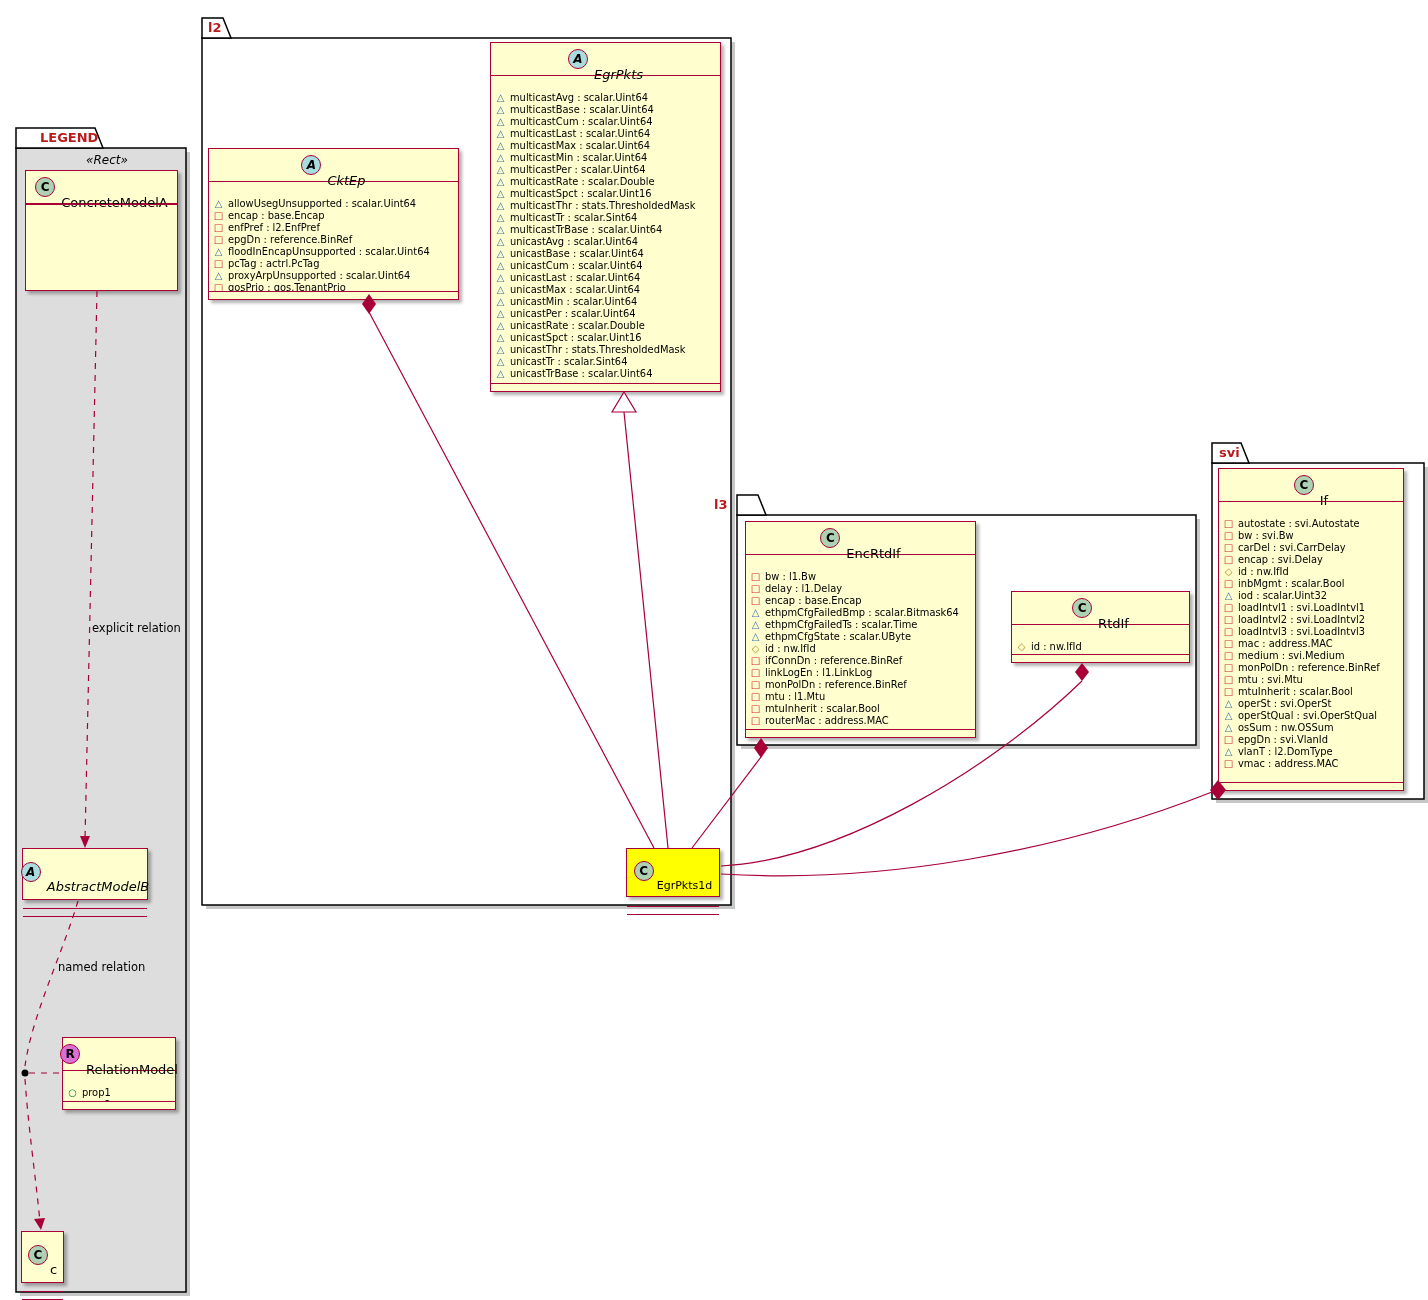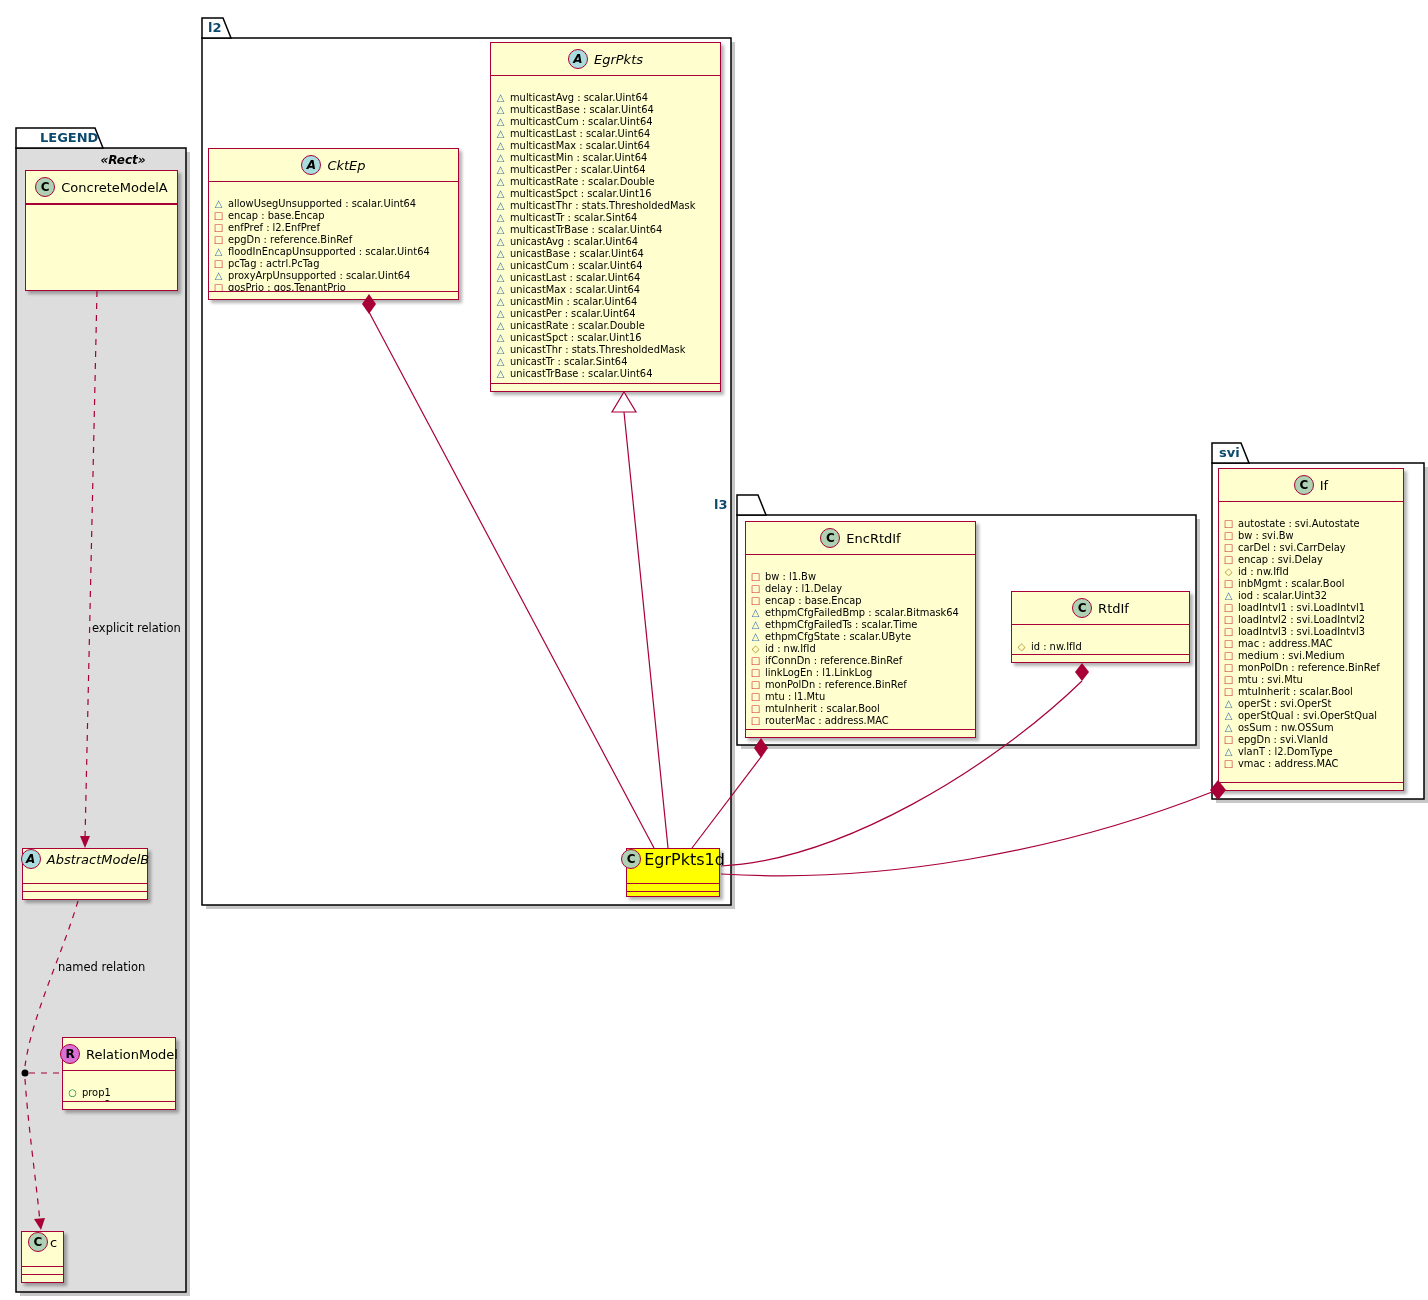--- a/index.html
+++ b/index.html
@@ -2,29 +2,29 @@
 <html><head>
 <meta charset="utf-8">
 <style>
   html,body{margin:0;padding:0;background:#ffffff;}
   #canvas{position:relative;width:1428px;height:1300px;background:#ffffff;
           font-family:"DejaVu Sans", sans-serif;color:#000;overflow:hidden;}
   svg.layer{position:absolute;left:0;top:0;pointer-events:none;}
   #pkg-layer{z-index:0;}
   #rel-layer{z-index:3;}
 
-  .pkg-label{position:absolute;z-index:4;font-size:13px;font-weight:bold;color:#0c4a6e;}
+  .pkg-label{position:absolute;z-index:4;font-size:13px;font-weight:bold;color:#b91c1c;}
   .stereotype{position:absolute;z-index:4;font-size:12px;font-style:italic;text-align:center;}
   .rel-label{position:absolute;z-index:4;font-size:11.5px;color:#000;white-space:nowrap;text-align:right;}
 
   .cls{position:absolute;z-index:2;background:#FEFECE;border:1.5px solid #A80036;
        box-shadow:3px 3px 3px rgba(0,0,0,0.3);display:flex;flex-direction:column;box-sizing:border-box;}
   .cls-title{flex:none;height:32px;display:flex;align-items:center;justify-content:center;gap:6px;
              border-bottom:1.5px solid #A80036;padding:0 4px;}
-  .cls-name{font-size:13px;}
+  .cls-name{font-size:13px;margin-top:30px;}
   .abstract .cls-name{font-style:italic;}
   .spot{flex:none;width:20px;height:20px;border-radius:50%;background:#ADD1B2;border:1.5px solid #A80036;
         display:flex;align-items:center;justify-content:center;font-weight:bold;font-size:12px;box-sizing:border-box;}
   .abstract .spot{background:#A9DCDF;font-style:italic;}
   .rel-spot .spot{background:#DA70D6;}
   .cls-attrs{flex:1;display:flex;flex-direction:column;justify-content:flex-start;
              padding:2px 4px;overflow:hidden;margin-top:14px;}
   .attr{display:flex;align-items:center;gap:4px;white-space:nowrap;font-size:9.9px;line-height:12px;}
   .pil{flex:none;width:11px;text-align:center;font-size:10px;line-height:10px;}
   .pil-square::before{content:"\25A1";color:#C82930;}
@@ -56,21 +56,21 @@
     <polygon points="16,148 16,128 95,128 103,148" fill="#FFFFFF" stroke="#000" stroke-width="1.5"></polygon>
     <polygon points="202,38 202,18 223,18 231,38" fill="#FFFFFF" stroke="#000" stroke-width="1.5"></polygon>
     <polygon points="737,515 737,495 758,495 766,515" fill="#FFFFFF" stroke="#000" stroke-width="1.5"></polygon>
     <polygon points="1212,463 1212,443 1241,443 1249,463" fill="#FFFFFF" stroke="#000" stroke-width="1.5"></polygon>
   </svg>
 
   <div class="pkg-label" style="left:40px;top:130px;">LEGEND</div>
   <div class="pkg-label" style="left:208px;top:20px;">l2</div>
   <div class="pkg-label" style="left:714px;top:497px;">l3</div>
   <div class="pkg-label" style="left:1219px;top:445px;">svi</div>
-  <div class="stereotype" style="left:28px;top:153px;width:190px;font-weight:bold;">«Rect»</div>
+  <div class="stereotype" style="left:12px;top:153px;width:190px;">«Rect»</div>
 
   <div class="rel-label" style="left:92px;top:621px;">explicit relation</div>
   <div class="rel-label" style="left:58px;top:960px;">named relation</div>
 
   <div class="cls" style="left:25px;top:170px;width:153px;height:121px;">
     <div class="cls-title">
       <span class="spot">
           <span>C</span>
         </span>
       <span class="cls-name">ConcreteModelA</span>
@@ -277,21 +277,21 @@
         </div>
       </div>
     <div class="cls-methods"></div>
   </div>
 
   <div class="cls empty highlight" style="left:626px;top:848px;width:94px;height:49px;">
     <div class="cls-title" style="gap:3px;padding:0 2px;">
       <span class="spot">
           <span>C</span>
         </span>
-      <span class="cls-name" style="font-size:16px;">EgrPkts1d</span>
+      <span class="cls-name" style="font-size:11px;">EgrPkts1d</span>
     </div>
     <div class="cls-attrs">
       
     </div>
     <div class="cls-methods"></div>
   </div>
 
   <div class="cls" style="left:745px;top:521px;width:231px;height:217px;">
     <div class="cls-title">
       <span class="spot">

